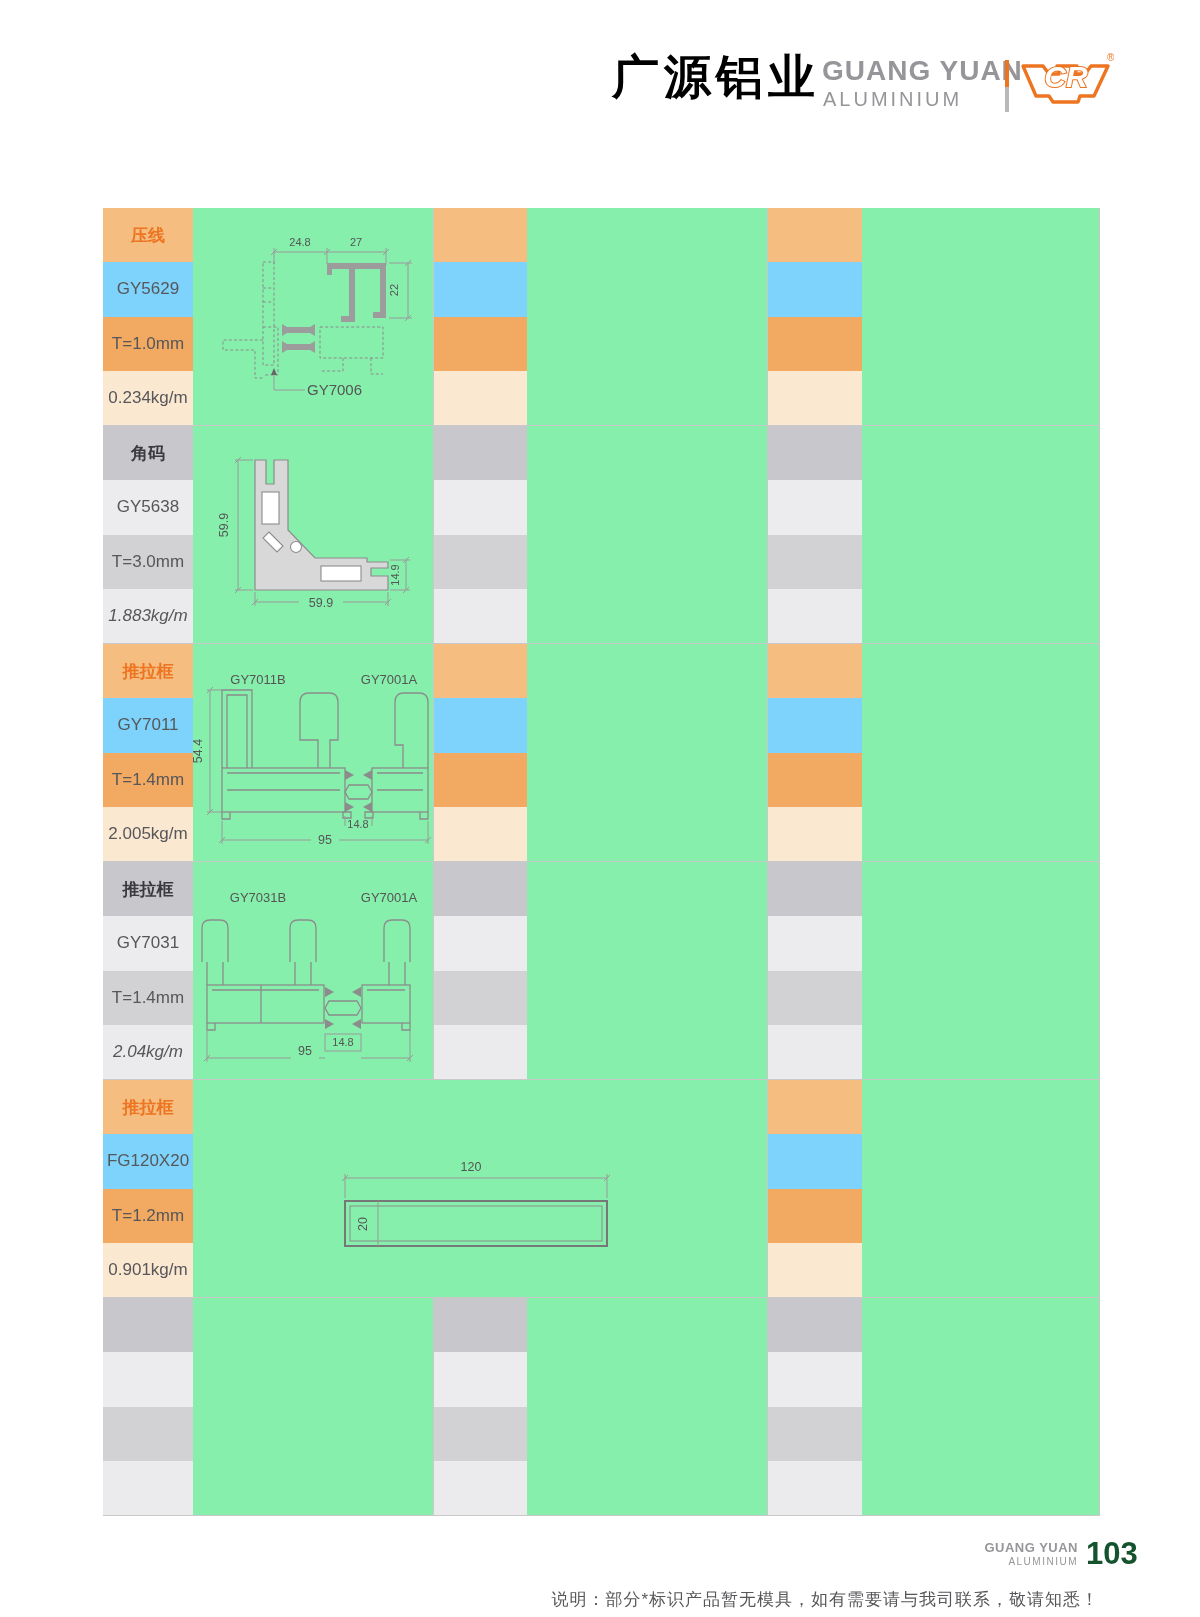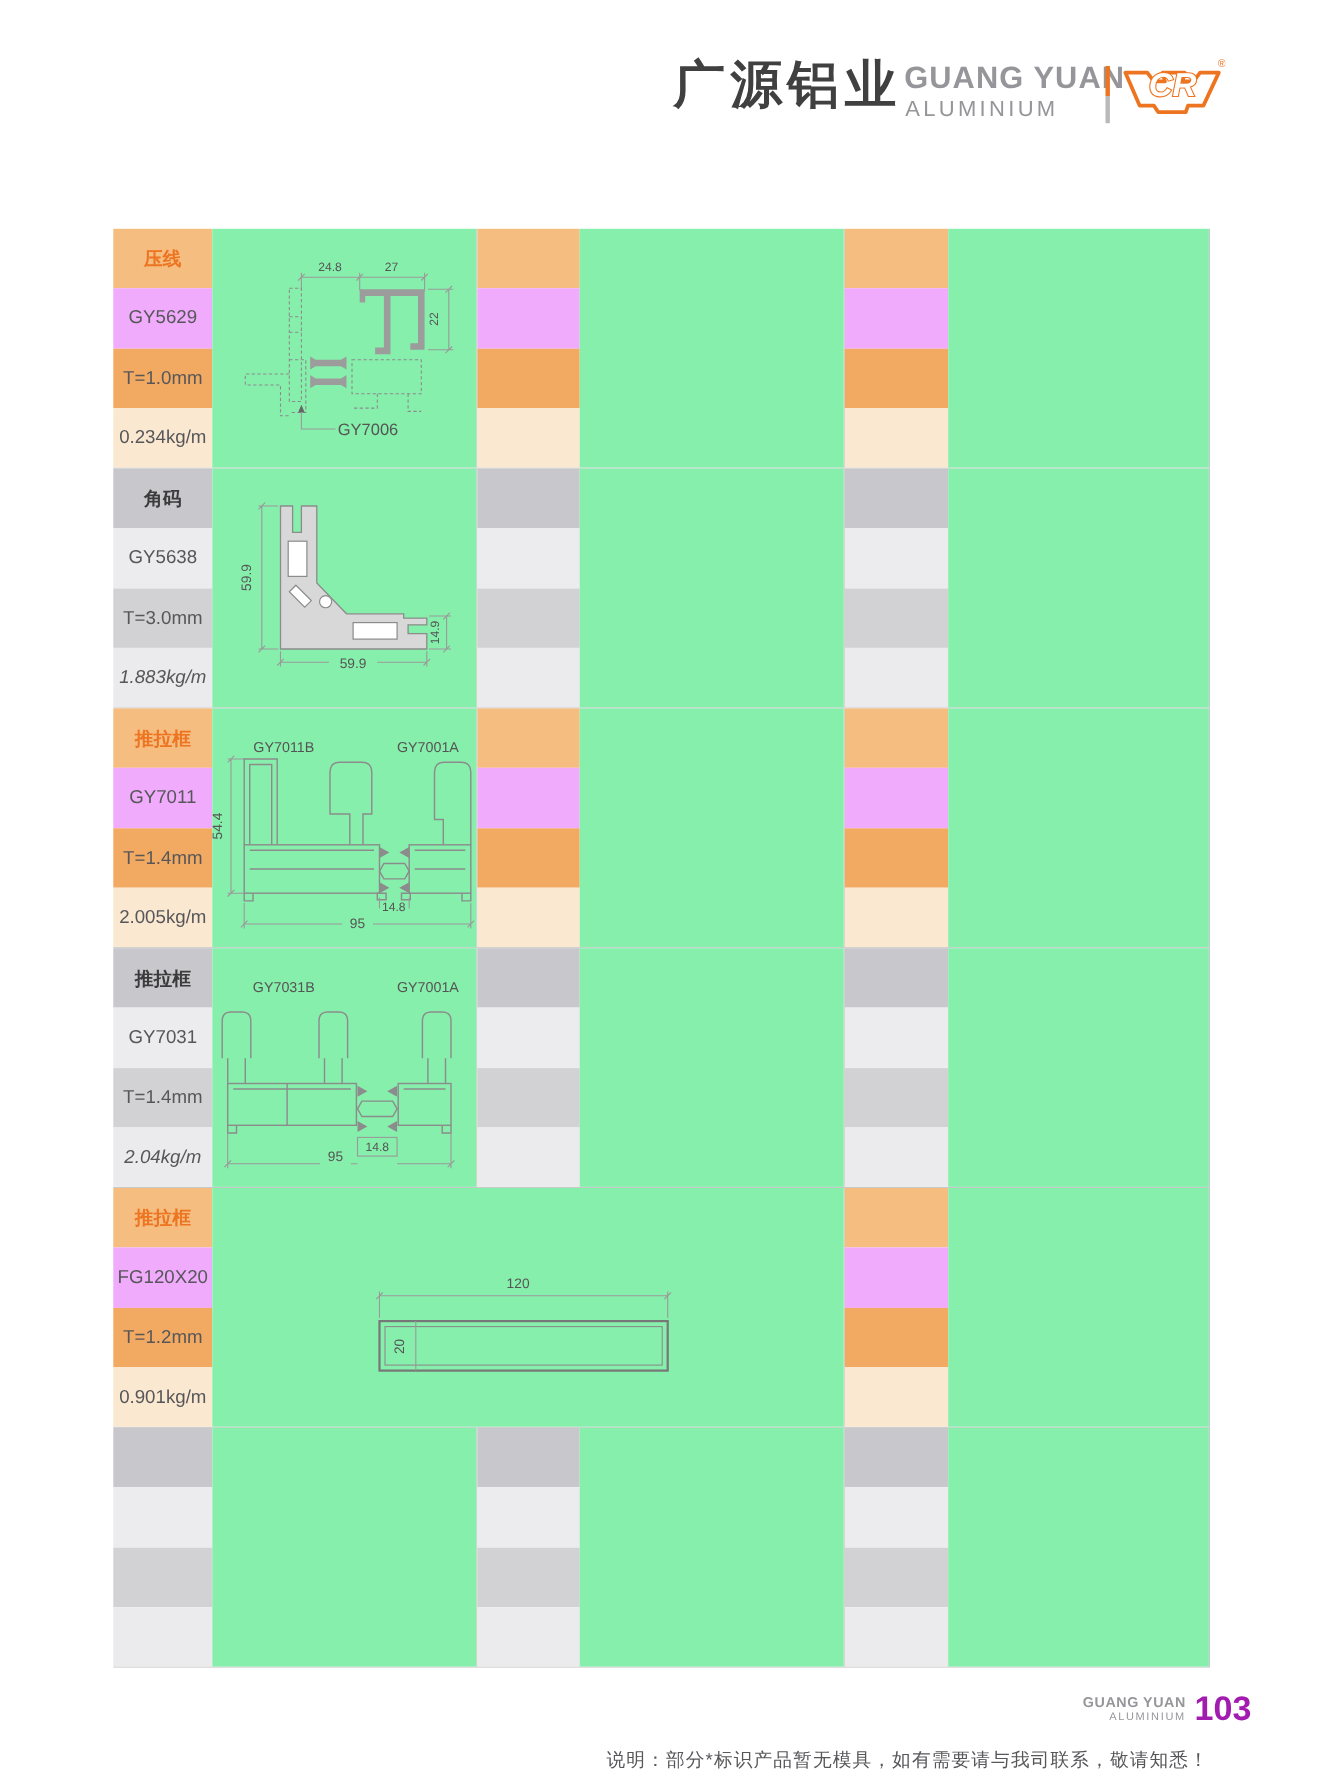--- a/index.html
+++ b/index.html
@@ -1,21 +1,21 @@
 <!DOCTYPE html>
 <html><head>
 <meta charset="utf-8">
 <style>
   html,body{margin:0;padding:0;background:#fff;}
   .page{position:relative;width:1200px;height:1617px;background:#fff;overflow:hidden;
         font-family:"Liberation Sans",sans-serif;}
 
   
   .brand-cn{position:absolute;left:612px;top:46px;font-size:47px;font-weight:bold;
-            color:#404040;letter-spacing:5px;white-space:nowrap;}
+            color:#000000;letter-spacing:5px;white-space:nowrap;}
   .brand-en{position:absolute;left:822px;top:55px;font-size:28px;font-weight:bold;
             color:#96969A;letter-spacing:1px;}
   .brand-sub{position:absolute;left:823px;top:88px;font-size:20px;color:#96969A;letter-spacing:3px;}
   .brand-divider{position:absolute;left:1005px;top:60px;width:4px;height:52px;
             background:linear-gradient(#ED7420 0 52%,#B9B9BB 52% 100%);}
   .brand-logo{position:absolute;left:1018px;top:48px;}
 
   
   .title-bar{position:absolute;left:103px;top:161px;width:996px;height:47px;background:#ED7320;
              color:#fff;font-size:29px;font-weight:bold;letter-spacing:3px;
@@ -23,21 +23,21 @@
 
   
   .catalog{position:absolute;left:103px;top:208px;width:996px;border-right:1px solid #C9C9C9;}
   .block{display:grid;grid-template-columns:90px 240px 94px 240px 95px 1fr;
          height:218px;border-bottom:1px solid #C9C9C9;box-sizing:border-box;}
   .block.span-mid{grid-template-columns:90px 574px 95px 1fr;}
   .labels{display:grid;grid-template-rows:repeat(4,1fr);}
   .labels.mid,.labels.right{border-left:1px solid #C9C9C9;}
   .cell{display:flex;align-items:center;justify-content:center;font-size:17px;color:#57575A;}
   .cell.cat{font-weight:bold;}
-  .o .r1{background:#F5BD80;} .o .r2{background:#f0abfc;}
+  .o .r1{background:#F5BD80;} .o .r2{background:#7dd3fc;}
   .o .r3{background:#F2A961;text-align:center;} .o .r4{background:#FBE8D1;}
   .o .cat{color:#ED7420;}
   .g .r1{background:#C8C8CC;} .g .r2{background:#ECECEE;}
   .g .r3{background:#D2D2D5;} .g .r4{background:#EBEBED;font-style:italic;}
   .g .cat{color:#3B3B3D;}
   .diag{position:relative;background:#86efac;}
   .diag svg{position:absolute;left:0;top:0;}
 
   
   svg .ln{stroke:#8C8C8C;fill:none;stroke-width:1.3;}
@@ -52,21 +52,21 @@
   svg .pl{font-size:13px;fill:#555;}
   svg .co{font-size:15px;fill:#555;}
 
   
   .footer-note{position:absolute;left:103px;top:1544px;width:996px;text-align:right;
                font-size:17px;color:#57575A;letter-spacing:1px;margin-top:44px;}
   .footer-brand{position:absolute;left:978px;top:1541px;width:100px;text-align:right;
                 color:#96969A;line-height:1.15;}
   .footer-brand .b1{font-size:13px;font-weight:bold;letter-spacing:.5px;}
   .footer-brand .b2{font-size:10px;letter-spacing:1.5px;}
-  .page-num{position:absolute;left:1086px;top:1536px;font-size:31px;font-weight:bold;color:#a21caf;}
+  .page-num{position:absolute;left:1086px;top:1536px;font-size:31px;font-weight:bold;color:#14532d;}
 </style>
 </head>
 <body>
 
 <div class="page">
 
   <div class="brand-cn">广源铝业</div>
   <div class="brand-en">GUANG YUAN</div>
   <div class="brand-sub">ALUMINIUM</div>
   <div class="brand-divider"></div>

